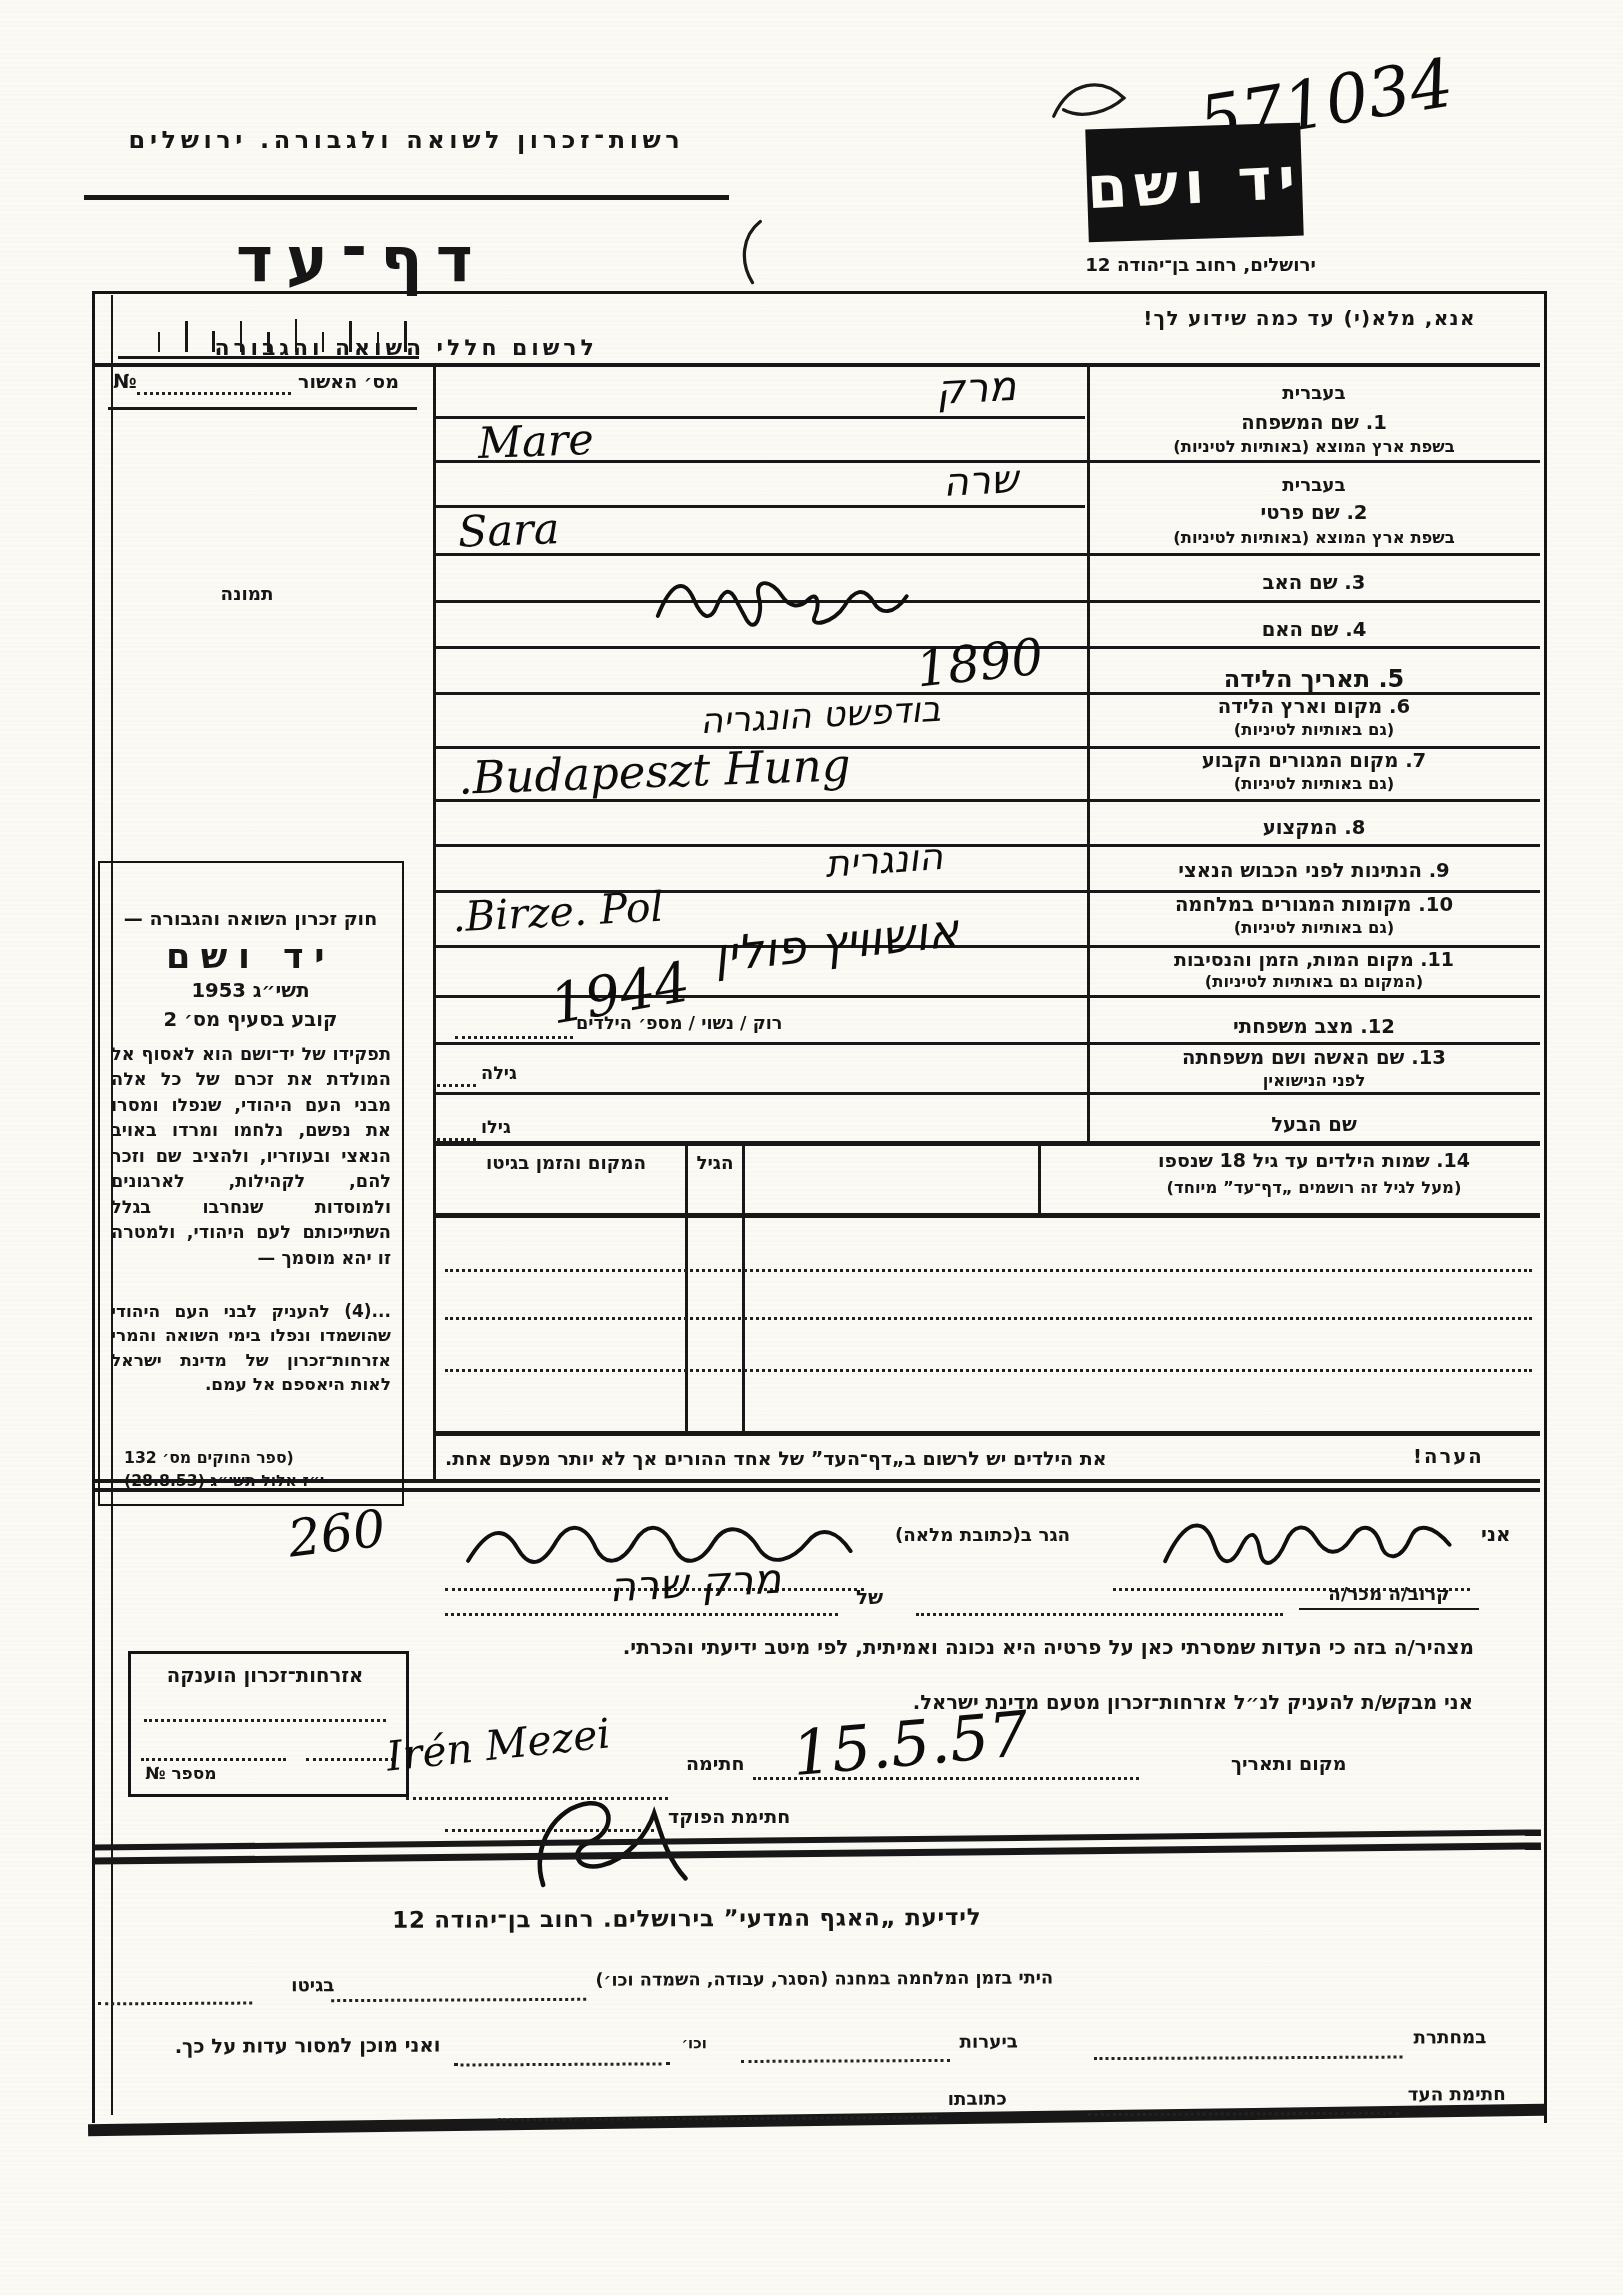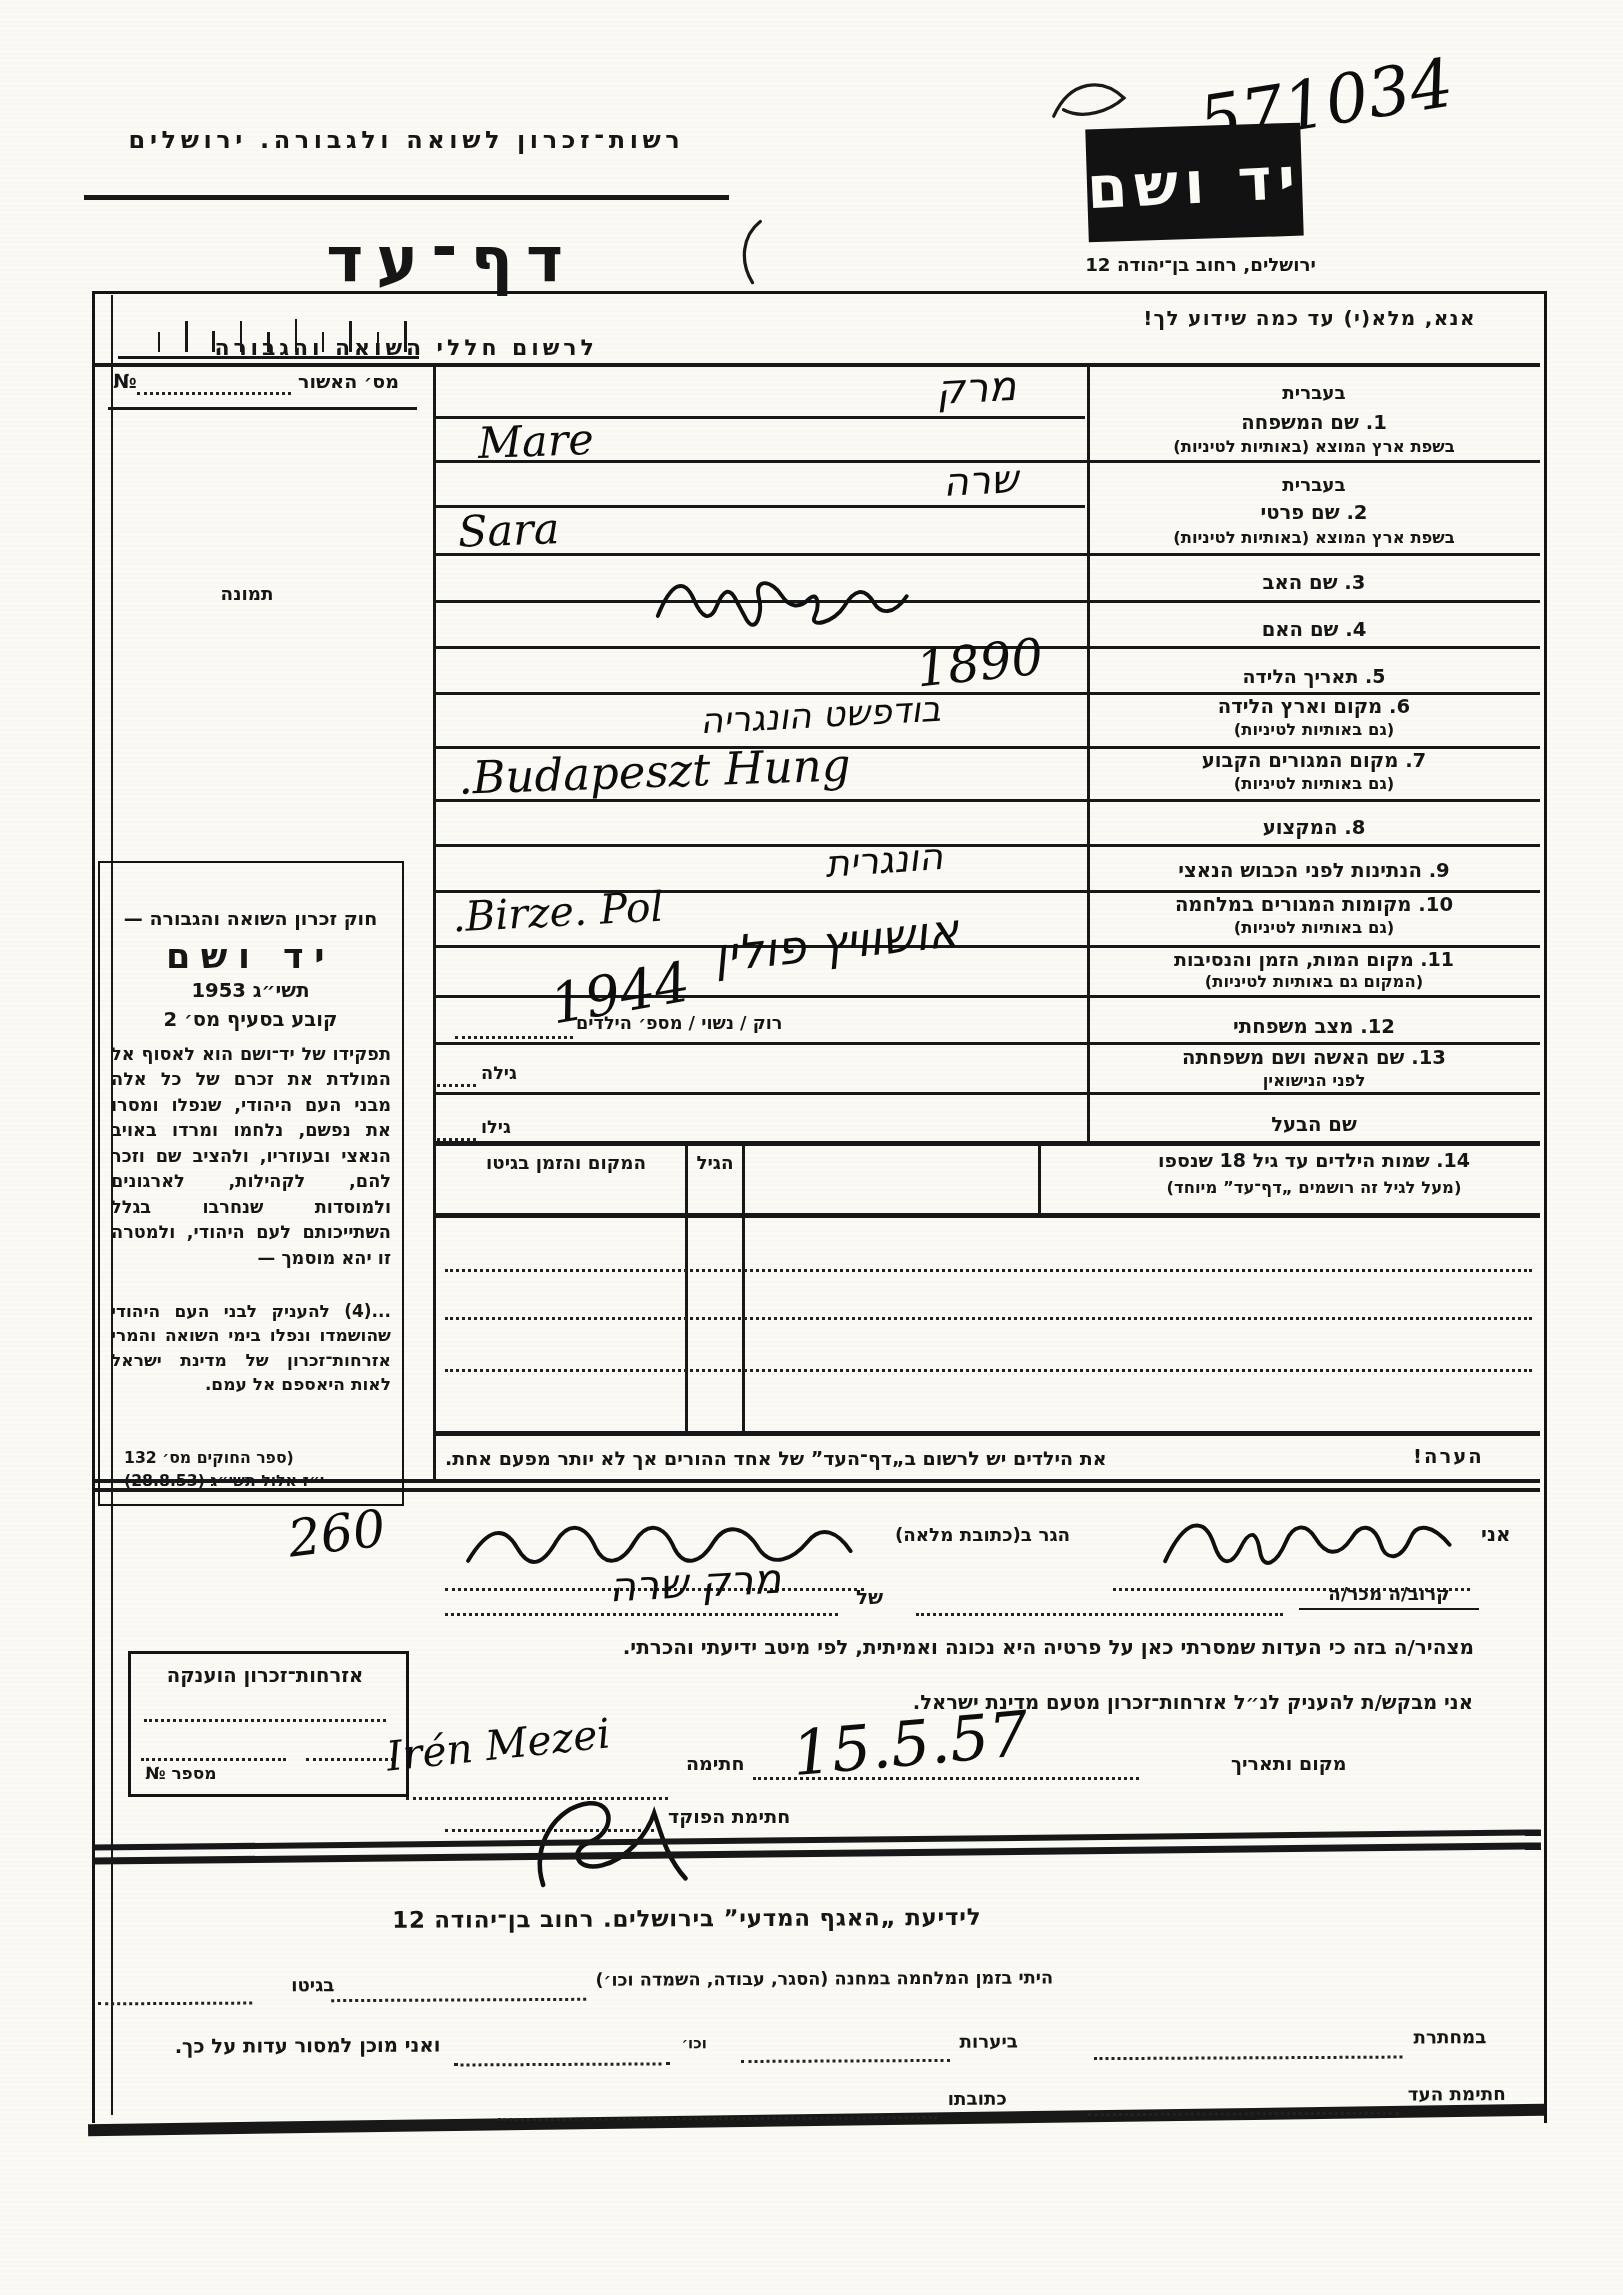--- a/index.html
+++ b/index.html
@@ -22,21 +22,21 @@
   .tick{display:inline-block;background:#181818;width:2.6px;margin:0 12.4px;vertical-align:bottom;}
 </style>
 </head>
 <body>
 
 <div class="page">
 
   <div class="t b" style="left:84px;top:126px;width:645px;font-size:24px;letter-spacing:4.6px;text-align:center;">רשות־זכרון לשואה ולגבורה. ירושלים</div>
   <div class="ln" style="left:84px;top:195px;width:645px;height:4.6px;"></div>
 
-  <div class="t b" style="left:236px;top:223px;width:340px;font-size:63px;letter-spacing:13px;text-align:right;font-weight:900;">דף־עד</div>
+  <div class="t b" style="left:236px;top:223px;width:340px;font-size:63px;letter-spacing:13px;text-align:left;font-weight:900;">דף־עד</div>
   <div class="t b" style="left:164px;top:335px;width:484px;font-size:22px;letter-spacing:3.9px;text-align:center;">לרשום חללי השואה והגבורה</div>
 
   <div class="t hwl" style="left:1198px;top:63px;font-size:67px;transform:rotate(-9deg);">571034</div>
 
   <svg style="left:1047px;top:72px;" width="85" height="52" viewBox="0 0 130 80">
     <path d="M10,68 C35,12 85,8 118,40 C96,60 55,74 25,58" fill="none" stroke="#1a1a1a" stroke-width="5" stroke-linecap="round"></path>
   </svg>
   <svg style="left:733px;top:216px;" width="39" height="72" viewBox="0 0 60 110">
     <path d="M42,8 C14,30 10,70 30,102" fill="none" stroke="#1a1a1a" stroke-width="5" stroke-linecap="round"></path>
   </svg>
@@ -85,21 +85,21 @@
   <div class="ln" style="left:434px;top:1141px;width:1106px;height:5.2px;"></div>
 
   <div class="t b rcol" style="top:382px;font-size:18.3px;">בעברית</div>
   <div class="t b rcol" style="top:411px;font-size:19.6px;">1. שם המשפחה</div>
   <div class="t b rcol" style="top:437px;font-size:16.4px;">בשפת ארץ המוצא (באותיות לטיניות)</div>
   <div class="t b rcol" style="top:474px;font-size:18.3px;">בעברית</div>
   <div class="t b rcol" style="top:501px;font-size:19.6px;">2. שם פרטי</div>
   <div class="t b rcol" style="top:528px;font-size:16.4px;">בשפת ארץ המוצא (באותיות לטיניות)</div>
   <div class="t b rcol" style="top:571px;font-size:19.6px;">3. שם האב</div>
   <div class="t b rcol" style="top:618px;font-size:19.6px;">4. שם האם</div>
-  <div class="t b rcol" style="top:665px;font-size:19px;text-align:center;">5. תאריך הלידה</div>
+  <div class="t b rcol" style="top:665px;font-size:24px;text-align:center;">5. תאריך הלידה</div>
   <div class="t b rcol" style="top:695px;font-size:19.6px;">6. מקום וארץ הלידה</div>
   <div class="t b rcol" style="top:720px;font-size:16.4px;">(גם באותיות לטיניות)</div>
   <div class="t b rcol" style="top:749px;font-size:19.6px;">7. מקום המגורים הקבוע</div>
   <div class="t b rcol" style="top:774px;font-size:16.4px;">(גם באותיות לטיניות)</div>
   <div class="t b rcol" style="top:816px;font-size:19.6px;">8. המקצוע</div>
   <div class="t b rcol" style="top:859px;font-size:19.6px;">9. הנתינות לפני הכבוש הנאצי</div>
   <div class="t b rcol" style="top:893px;font-size:19.6px;">10. מקומות המגורים במלחמה</div>
   <div class="t b rcol" style="top:918px;font-size:16.4px;">(גם באותיות לטיניות)</div>
   <div class="t b rcol" style="top:948px;font-size:19px;">11. מקום המות, הזמן והנסיבות</div>
   <div class="t b rcol" style="top:972px;font-size:16.4px;">(המקום גם באותיות לטיניות)</div>

